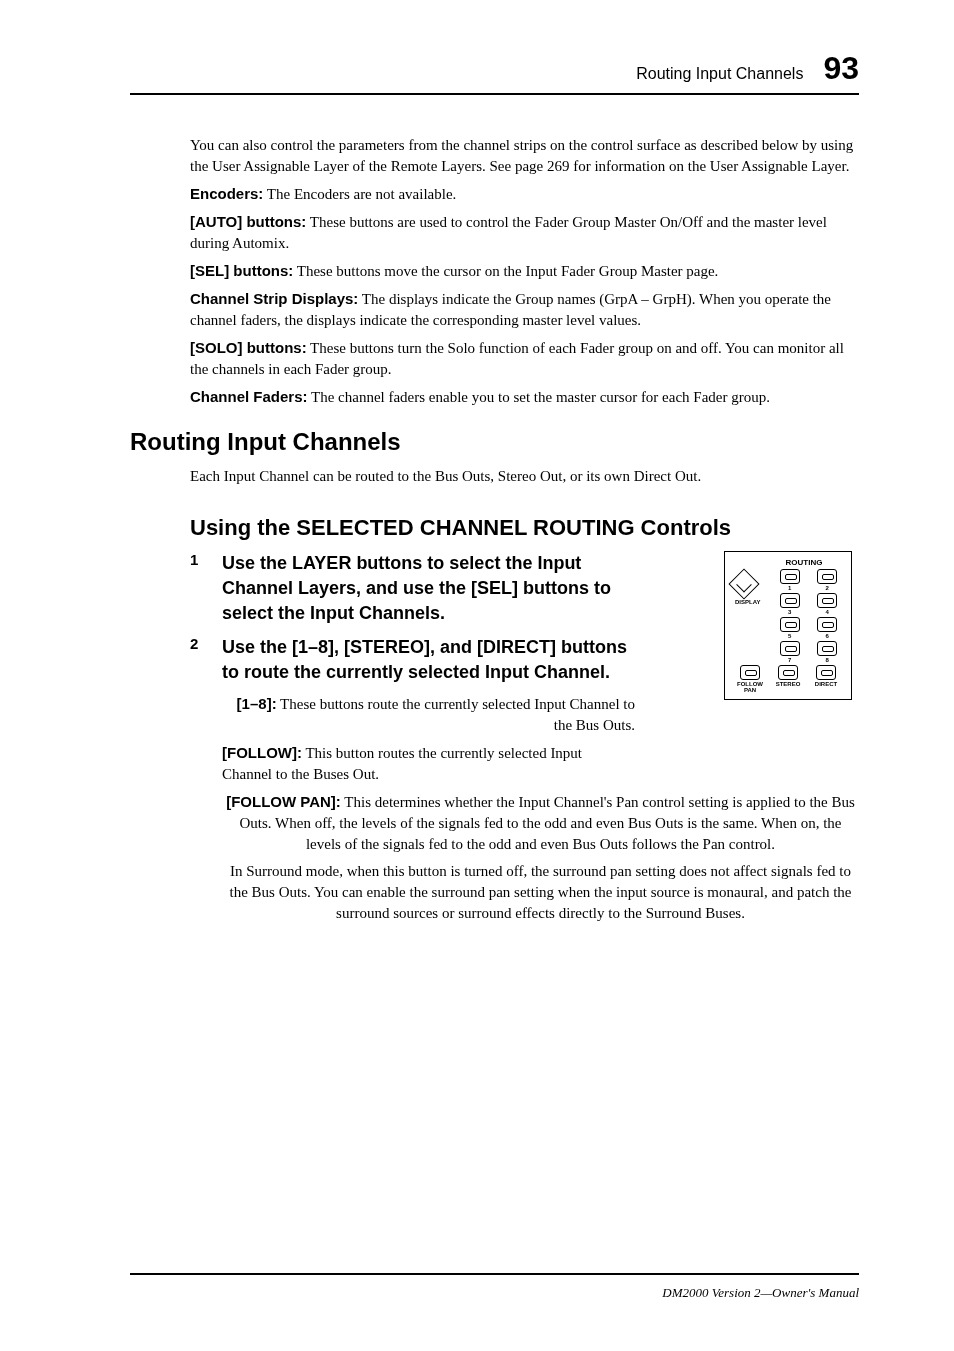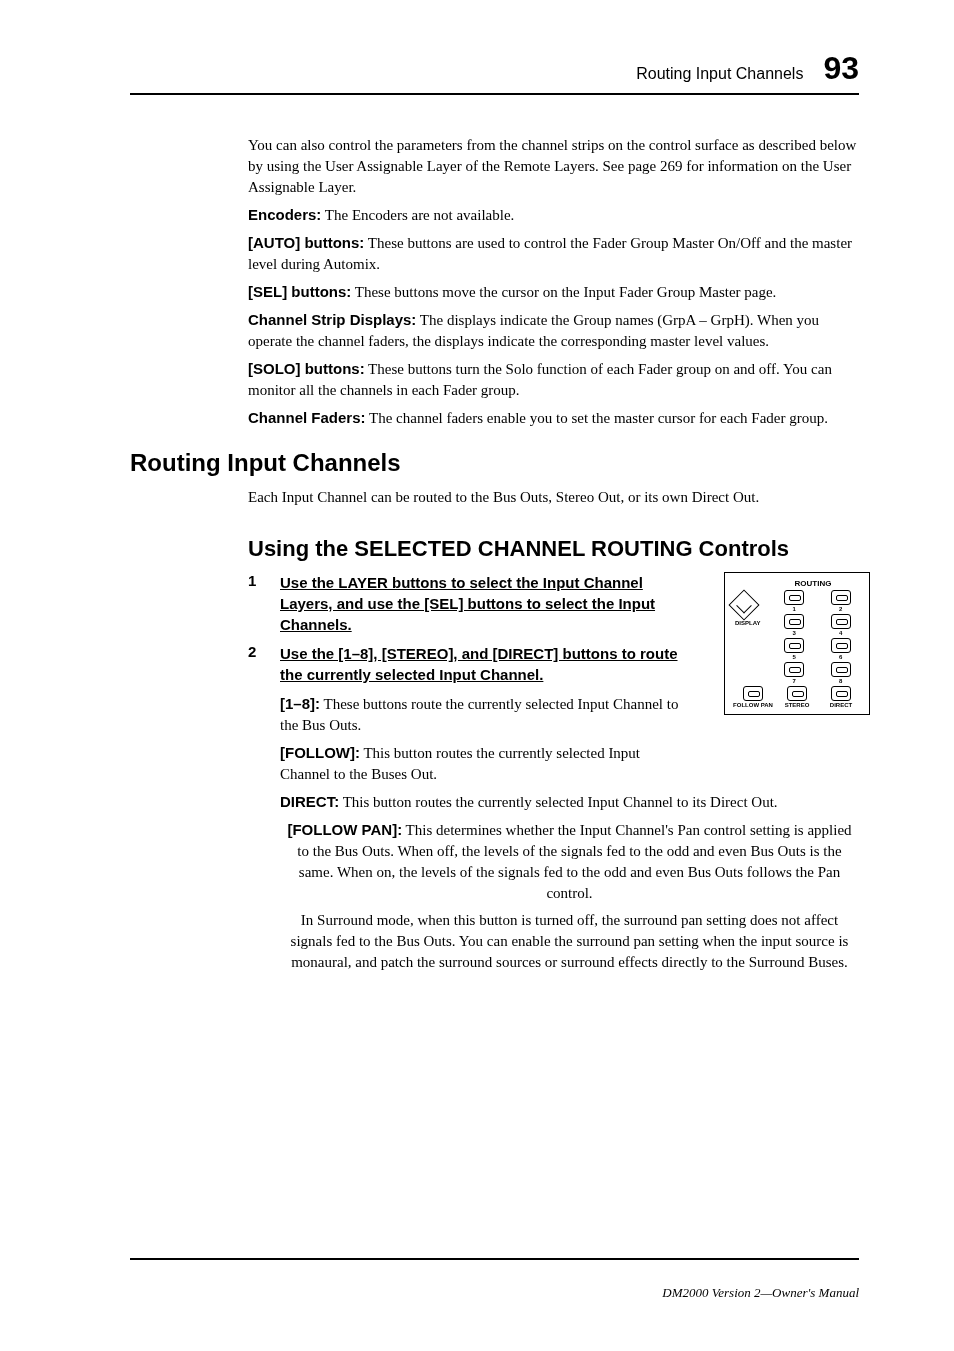--- a/index.html
+++ b/index.html
@@ -24,21 +24,21 @@
     .header-title {
       font-size: 16px;
       font-family: Arial, sans-serif;
     }
     .page-number {
       font-size: 32px;
       font-weight: bold;
       font-family: Arial, sans-serif;
     }
     .content {
-      margin-left: 118px;
+      margin-left: 60px;
     }
     .para {
       font-size: 15px;
       line-height: 1.4;
       margin-bottom: 6px;
     }
     .term {
       font-family: Arial, sans-serif;
       font-weight: bold;
     }
@@ -66,40 +66,39 @@
     .step-num {
       font-family: Arial, sans-serif;
       font-weight: bold;
       font-size: 15px;
       width: 14px;
       flex-shrink: 0;
     }
     .step-text {
       font-family: Arial, sans-serif;
       font-weight: bold;
-      font-size: 15px;
+      font-size: 18px;
       line-height: 1.4;
-      text-decoration: underline;
     }
     .section-has-diagram {
       position: relative;
     }
     .diagram-area {
       position: absolute;
       right: -10px;
       top: 0;
       width: 145px;
     }
     .text-beside-diagram {
       width: 445px;
     }
     .routing-panel {
       border: 1px solid #000;
       padding: 6px;
-      width: 146px;
+      width: 128px;
       font-family: Arial, sans-serif;
       font-size: 7px;
       font-weight: bold;
       text-align: center;
     }
     .routing-title {
       text-align: center;
       margin-bottom: 2px;
       font-size: 8px;
       margin-left: 32px;
@@ -169,21 +168,21 @@
       margin-top: 2px;
     }
     .bottom-cell { text-align: center; flex: 1; }
     .footer {
       position: absolute;
       bottom: 50px;
       right: 95px;
       font-style: italic;
       font-size: 13px;
       border-top: 2px solid #000;
-      padding-top: 25px;
+      padding-top: 10px;
       width: 729px;
       text-align: right;
     }
   </style>
 </head>
 <body>
 
 <div class="header">
   <span class="header-title">Routing Input Channels</span>
   <span class="page-number">93</span>
@@ -269,23 +268,22 @@
 
     <div class="text-beside-diagram">
       <div class="step-row">
         <span class="step-num">1</span>
         <span class="step-text">Use the LAYER buttons to select the Input Channel Layers, and use the [SEL] buttons to select the Input Channels.</span>
       </div>
       <div class="step-row">
         <span class="step-num">2</span>
         <span class="step-text">Use the [1–8], [STEREO], and [DIRECT] buttons to route the currently selected Input Channel.</span>
       </div>
-      <p class="para" style="margin-left:32px;"><span class="term">[1–8]:</span><span> These buttons route the currently selected Input Channel to the Bus Outs.</span></p>
+      <p class="para" style="margin-left:32px;text-align:right;"><span class="term">[1–8]:</span><span> These buttons route the currently selected Input Channel to the Bus Outs.</span></p>
       <p class="para" style="margin-left:32px;"><span class="term">[FOLLOW]:</span><span> This button routes the currently selected Input Channel to the Buses Out.</span></p>
     </div>
   </div>
 
-  <p class="para" style="margin-left:32px;"><span class="term">DIRECT:</span><span> This button routes the currently selected Input Channel to its Direct Out.</span></p>
   <p class="para" style="margin-left:32px;text-align:center;"><span class="term">[FOLLOW PAN]:</span><span> This determines whether the Input Channel's Pan control setting is applied to the Bus Outs. When off, the levels of the signals fed to the odd and even Bus Outs is the same. When on, the levels of the signals fed to the odd and even Bus Outs follows the Pan control.</span></p>
   <p class="para" style="margin-left:32px;text-align:center;">In Surround mode, when this button is turned off, the surround pan setting does not affect signals fed to the Bus Outs. You can enable the surround pan setting when the input source is monaural, and patch the surround sources or surround effects directly to the Surround Buses.</p>
 </div>
 
 <div class="footer">DM2000 Version 2—Owner's Manual</div>
 
 </body></html>

